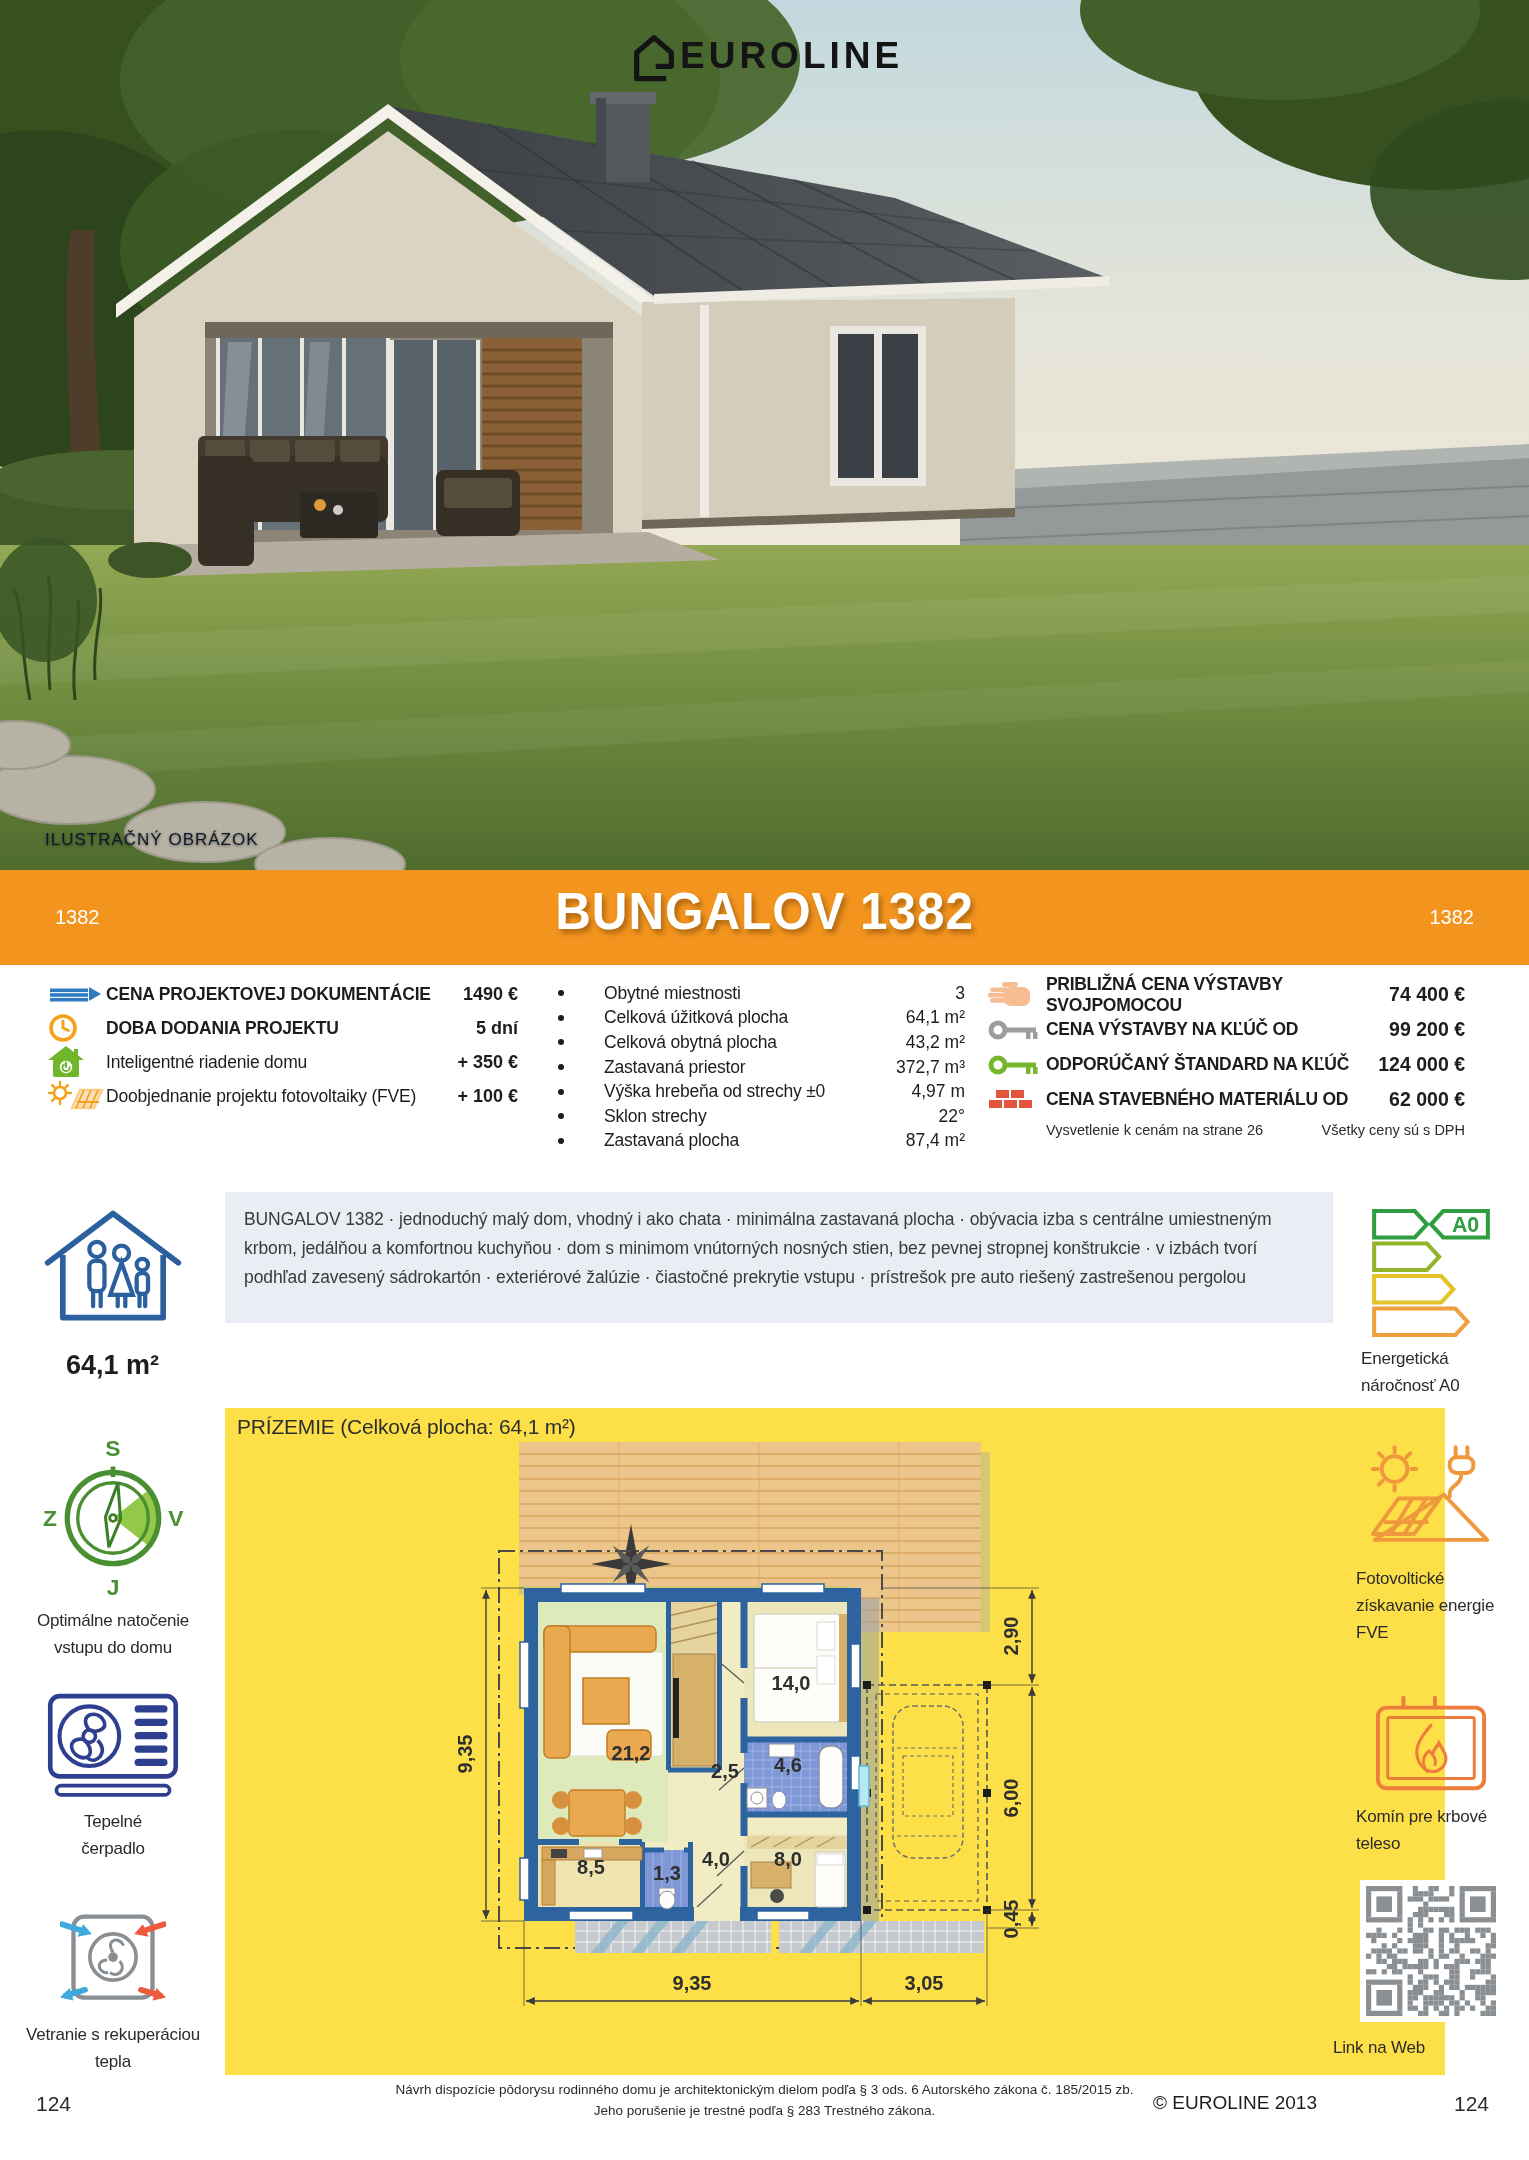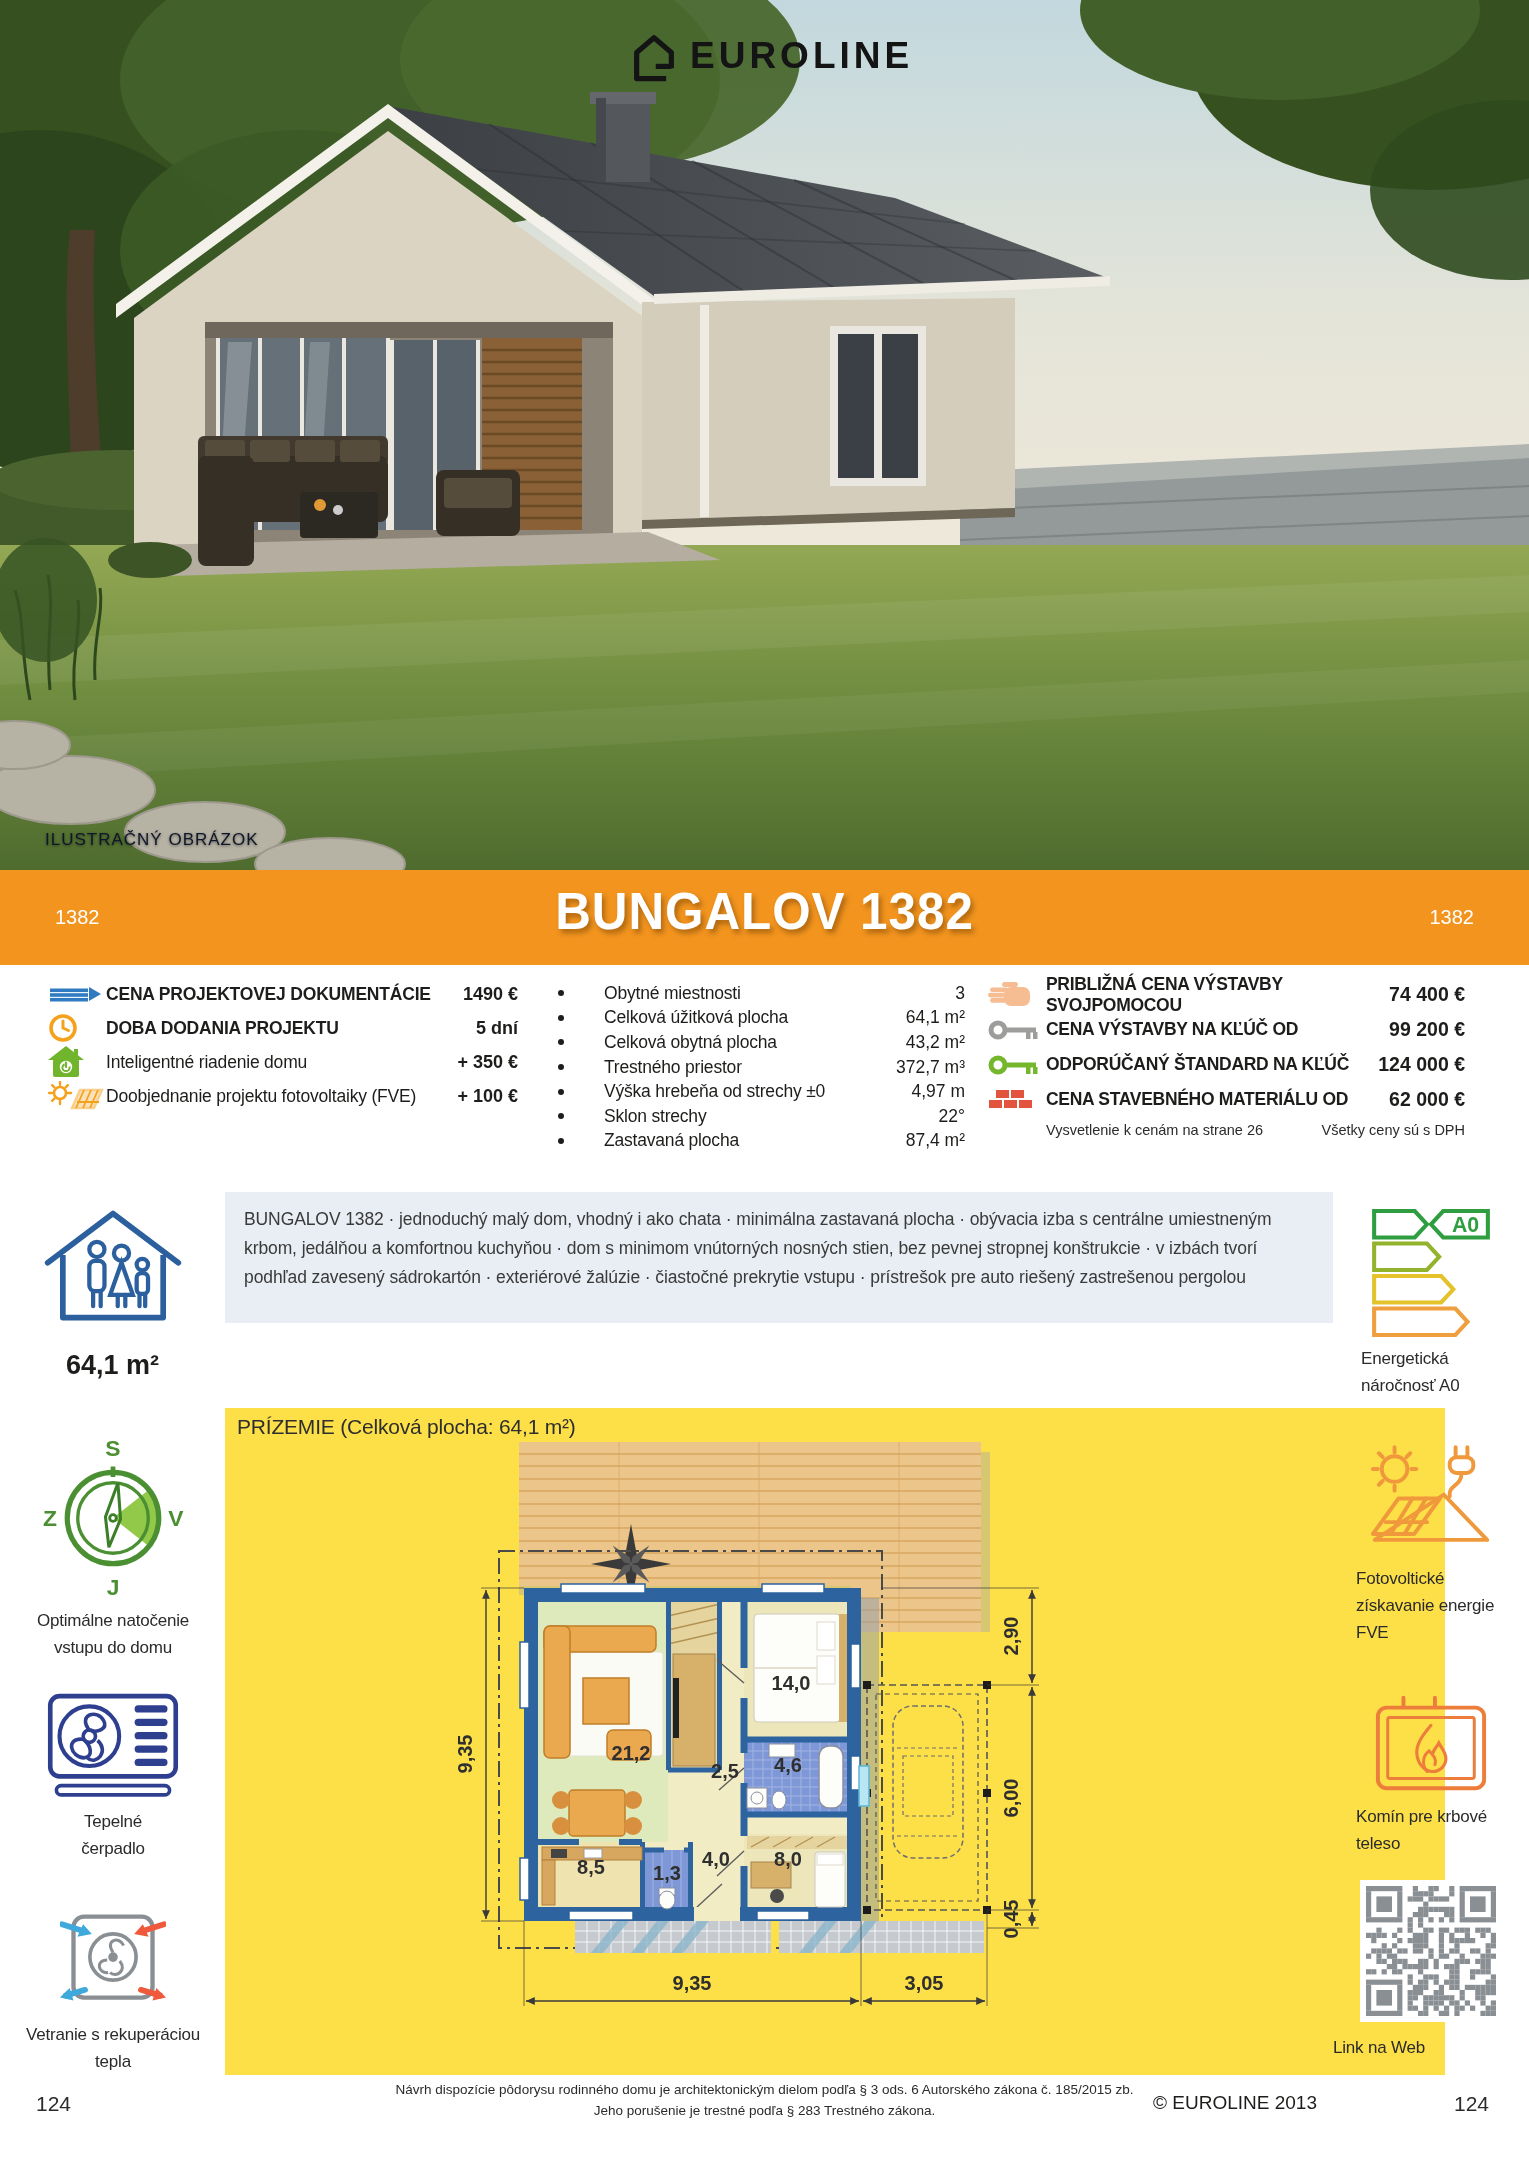--- a/index.html
+++ b/index.html
@@ -1,20 +1,20 @@
 <!DOCTYPE html>
 <html><head>
 <meta charset="utf-8">
 <style>
   html,body{margin:0;padding:0;background:#fff;}
   .page{position:relative;width:1529px;height:2160px;background:#fff;overflow:hidden;
         font-family:"Liberation Sans",sans-serif;color:#1d1d1b;}
   
   .photo{position:absolute;left:0;top:0;width:1529px;height:870px;overflow:hidden;}
-  .logo{position:absolute;left:628px;top:30px;display:flex;align-items:center;gap:10px;}
+  .logo{position:absolute;left:628px;top:30px;display:flex;align-items:center;}
   .logo-text{font-size:37px;font-weight:700;letter-spacing:4px;color:#141414;}
   .photo-caption{position:absolute;left:45px;top:830px;color:#0f172a;font-size:17px;letter-spacing:1px;
                  text-shadow:0 1px 3px rgba(0,0,0,.5);}
   
   .banner{position:absolute;left:0;top:870px;width:1529px;height:95px;background:#F2941E;}
   .banner-title{position:absolute;left:0;top:11px;width:100%;text-align:center;color:#fff;
                 font-size:52px;font-weight:800;letter-spacing:1px;transform:scaleX(.95);
                 text-shadow:3px 4px 5px rgba(95,50,0,.45);}
   .banner-code{position:absolute;top:36px;color:#fff;font-size:20px;}
   .banner-code.left{left:55px;} .banner-code.right{right:55px;}
@@ -246,21 +246,21 @@
         <span class="spec-label">Celková úžitková plocha</span>
         <span class="spec-value">64,1 m²</span>
       </div>
     <div class="spec-row">
         <span class="bullet"></span>
         <span class="spec-label">Celková obytná plocha</span>
         <span class="spec-value">43,2 m²</span>
       </div>
     <div class="spec-row">
         <span class="bullet"></span>
-        <span class="spec-label">Trestného priestor</span>
+        <span class="spec-label">Zastavaná priestor</span>
         <span class="spec-value">372,7 m³</span>
       </div>
     <div class="spec-row">
         <span class="bullet"></span>
         <span class="spec-label">Výška hrebeňa od strechy ±0</span>
         <span class="spec-value">4,97 m</span>
       </div>
     <div class="spec-row">
         <span class="bullet"></span>
         <span class="spec-label">Sklon strechy</span>

